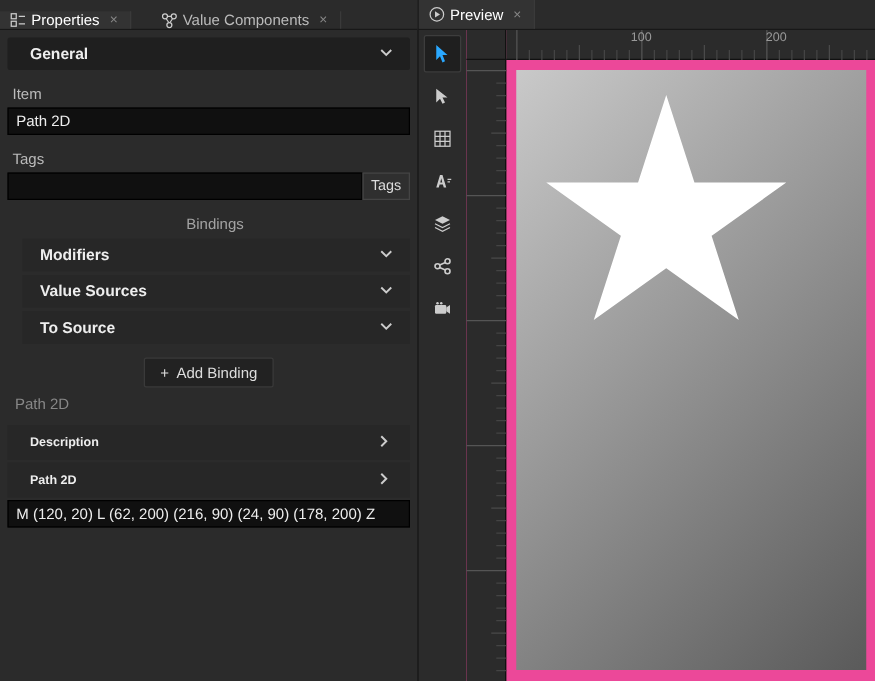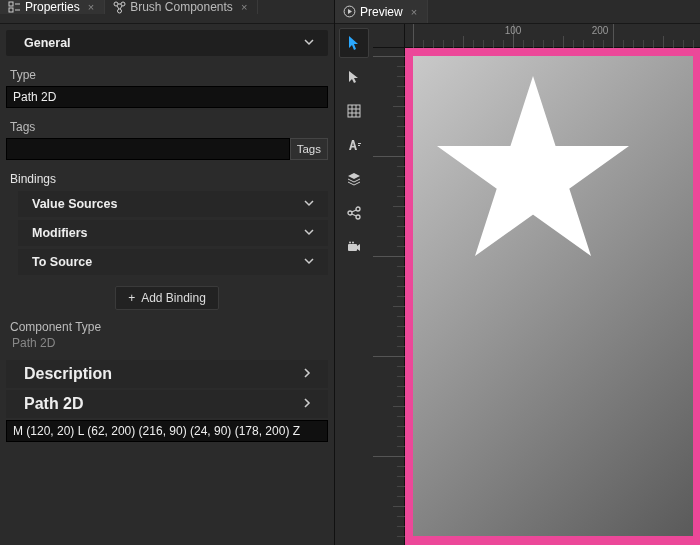--- a/index.html
+++ b/index.html
@@ -1,21 +1,21 @@
 <!DOCTYPE html>
 <html><head>
 <meta charset="utf-8">
 <style>
   * { box-sizing: border-box; margin: 0; padding: 0; font-family: "Segoe UI", Arial, sans-serif; }
   body { background: #2b2b2b; width: 700px; height: 545px; overflow: hidden; color: #ccc; font-size: 12px; }
   .app { display: flex; flex-direction: row; width: 700px; height: 545px; }
 
   
   .left { width: 335px; height: 100%; background: #2b2b2b; border-right: 1px solid #111; display: flex; flex-direction: column; }
-  .tabstrip { height: 24px; background: #2b2b2b; display: flex; align-items: flex-start; border-bottom: 1px solid #181818; }
+  .tabstrip { height: 24px; background: #2b2b2b; display: flex; align-items: flex-end; border-bottom: 1px solid #181818; gap: 16px; }
   .tab { display: flex; align-items: center; gap: 4px; padding: 0 10px 0 8px; color: #bbb; font-size: 12px; border-right: 1px solid #3a3a3a; }
   .tab.active { background: #333; color: #fff; }
   .tab .closex { margin-left: 4px; color: #888; font-size: 11px; }
   .tab-icon { width: 13px; height: 13px; display: inline-block; }
 
   .panel-body { flex: 1 1 auto; overflow: hidden; padding: 6px 0 0 0; }
   .section-header {
     background: #1f1f1f; height: 26px; display: flex; align-items: center;
     padding: 0 12px 0 18px; color: #eee; font-weight: 600; font-size: 12.5px;
     justify-content: space-between; margin: 0 6px 6px 6px; border-radius: 2px;
@@ -30,31 +30,31 @@
   .text-input {
     width: 100%; background: #101010; border: 1px solid #000; color: #eee;
     font-size: 12px; padding: 4px 6px; height: 22px;
   }
   .tags-row { display: flex; gap: 0; padding: 0 6px 6px 6px; }
   .tags-row .text-input { flex: 1 1 auto; }
   .tags-btn {
     background: #2f2f2f; border: 1px solid #444; color: #ddd; font-size: 11.5px;
     padding: 0 6px; display: flex; align-items: center; height: 22px;
   }
-  .bindings-label { color: #e5e5e5; padding: 6px 0 2px 10px; }
+  .bindings-label { color: #a3a3a3; padding: 6px 0 2px 10px; text-align: center; }
   .add-binding-wrap { display: flex; justify-content: center; padding: 8px 0 6px 0; }
   .add-binding {
     background: #222; border: 1px solid #3a3a3a; color: #ddd; font-size: 12px;
     padding: 4px 12px; display: flex; align-items: center; gap: 6px; border-radius: 2px;
   }
   .comp-type-label { color: #bbb; padding: 4px 0 2px 10px; }
   .comp-type-val { color: #888; padding: 0 0 8px 12px; }
   .acc-row {
     background: #272727; height: 28px; display: flex; align-items: center; justify-content: space-between;
-    padding: 0 14px 0 18px; margin: 2px 6px; color: #eee; font-weight: 600; font-size: 16px; text-align: center;
+    padding: 0 14px 0 18px; margin: 2px 6px; color: #eee; font-weight: 600; font-size: 10px; text-align: center;
   }
 
   
   .right { flex: 1 1 auto; display: flex; flex-direction: column; background: #2b2b2b; }
   .rtab { height: 24px; display: flex; align-items: stretch; border-bottom: 1px solid #181818; }
   .preview-body { flex: 1 1 auto; display: flex; flex-direction: row; }
   .toolcol {
     width: 38px; background: #2b2b2b; display: flex; flex-direction: column; align-items: center;
     gap: 4px; padding-top: 4px;
   }
@@ -110,60 +110,60 @@
         <span class="tab-icon">
           <svg width="13" height="13" viewBox="0 0 13 13">
               <circle cx="3" cy="3" r="2" fill="none" stroke="#ccc"></circle>
               <circle cx="10" cy="3" r="2" fill="none" stroke="#ccc"></circle>
               <circle cx="6.5" cy="10" r="2" fill="none" stroke="#ccc"></circle>
               <line x1="5" y1="3" x2="8" y2="3" stroke="#ccc"></line>
               <line x1="4" y1="5" x2="6" y2="8" stroke="#ccc"></line>
               <line x1="9" y1="5" x2="7" y2="8" stroke="#ccc"></line>
             </svg>
         </span>
-        <span>Brush Components</span>
+        <span>Value Components</span>
         <span class="closex">×</span>
       </div>
     </div>
 
     <div class="panel-body">
 
       <div class="section-header">
         <span>General</span>
         <span class="chevron">
           <svg width="12" height="12" viewBox="0 0 12 12">
               <path d="M2 4 L6 8 L10 4" fill="none" stroke="#ccc" stroke-width="1.5"></path>
             </svg>
         </span>
       </div>
 
-      <div class="label">Type</div>
+      <div class="label">Item</div>
       <div class="input-row">
         <input class="text-input" value="Path 2D" style="">
       </div>
 
       <div class="label">Tags</div>
       <div class="tags-row">
         <input class="text-input" value="" style="">
         <div class="tags-btn">
           <span>Tags</span>
         </div>
       </div>
 
       <div class="bindings-label">Bindings</div>
       <div class="sub-row">
-        <span>Value Sources</span>
+        <span>Modifiers</span>
         <span class="chevron">
           <svg width="12" height="12" viewBox="0 0 12 12">
               <path d="M2 4 L6 8 L10 4" fill="none" stroke="#ccc" stroke-width="1.5"></path>
             </svg>
         </span>
       </div>
       <div class="sub-row">
-        <span>Modifiers</span>
+        <span>Value Sources</span>
         <span class="chevron">
           <svg width="12" height="12" viewBox="0 0 12 12">
               <path d="M2 4 L6 8 L10 4" fill="none" stroke="#ccc" stroke-width="1.5"></path>
             </svg>
         </span>
       </div>
       <div class="sub-row">
         <span>To Source</span>
         <span class="chevron">
           <svg width="12" height="12" viewBox="0 0 12 12">
@@ -171,21 +171,20 @@
             </svg>
         </span>
       </div>
       <div class="add-binding-wrap">
         <div class="add-binding">
           <span>+</span>
           <span>Add Binding</span>
         </div>
       </div>
 
-      <div class="comp-type-label">Component Type</div>
       <div class="comp-type-val">Path 2D</div>
 
       <div class="acc-row">
         <span>Description</span>
         <span class="chevron">
           <svg width="10" height="12" viewBox="0 0 10 12">
               <path d="M3 2 L7 6 L3 10" fill="none" stroke="#ccc" stroke-width="1.6"></path>
             </svg>
         </span>
       </div>
@@ -297,21 +296,21 @@
             <div class="maj" style="left: 208px;"></div>
             <div class="min" style="left: 218px;"></div>
             <div class="min" style="left: 228px;"></div>
             <div class="min" style="left: 238px;"></div>
             <div class="min" style="left: 248px;"></div>
             <div class="mid" style="left: 258px;"></div>
             <div class="min" style="left: 268px;"></div>
             <div class="min" style="left: 278px;"></div>
             <div class="min" style="left: 288px;"></div>
             <div class="num" style="left: 108px;">100</div>
-            <div class="num" style="left: 195px;">200</div>
+            <div class="num" style="left: 216px;">200</div>
           </div>
         <div class="ruler-v" id="rulerV">
             <div class="maj" style="top: 8px;"></div>
             <div class="min" style="top: 18px;"></div>
             <div class="min" style="top: 28px;"></div>
             <div class="min" style="top: 38px;"></div>
             <div class="min" style="top: 48px;"></div>
             <div class="mid" style="top: 58px;"></div>
             <div class="min" style="top: 68px;"></div>
             <div class="min" style="top: 78px;"></div>

